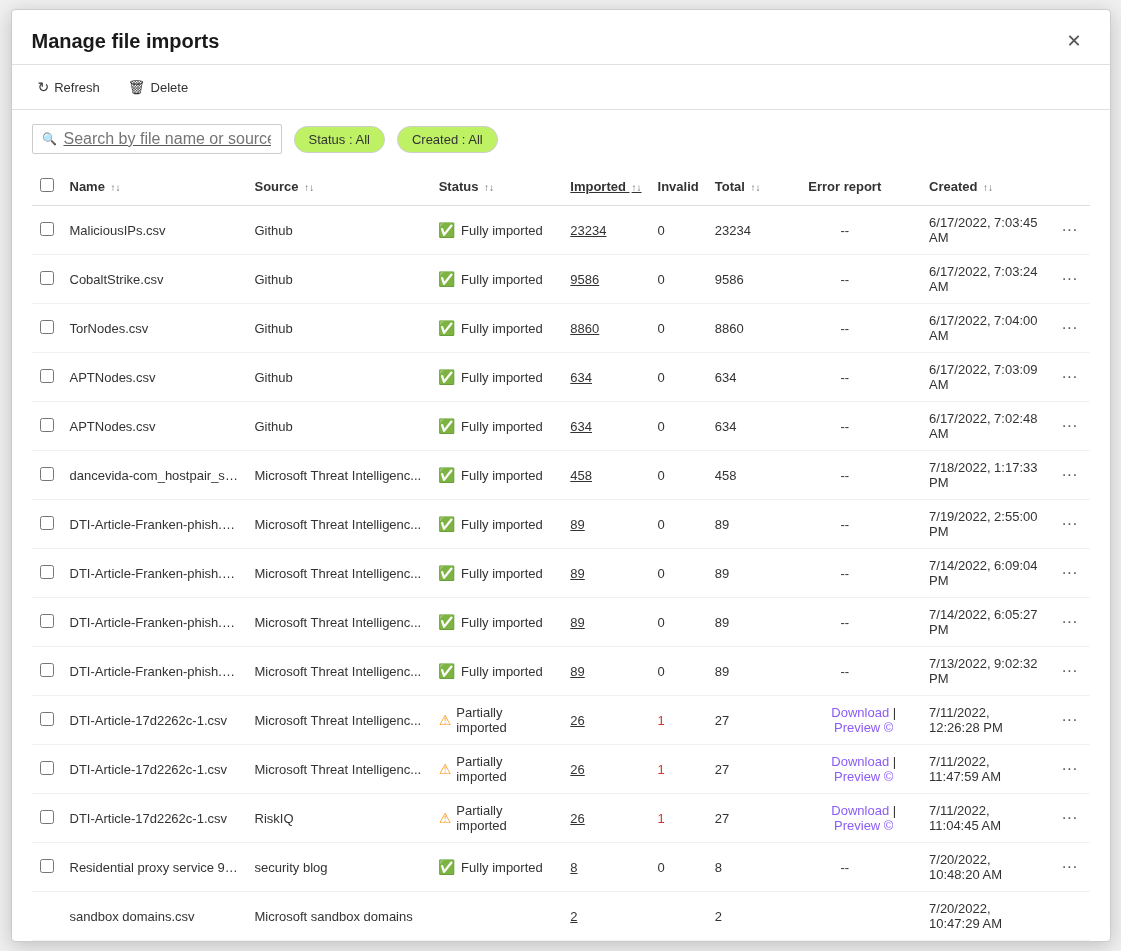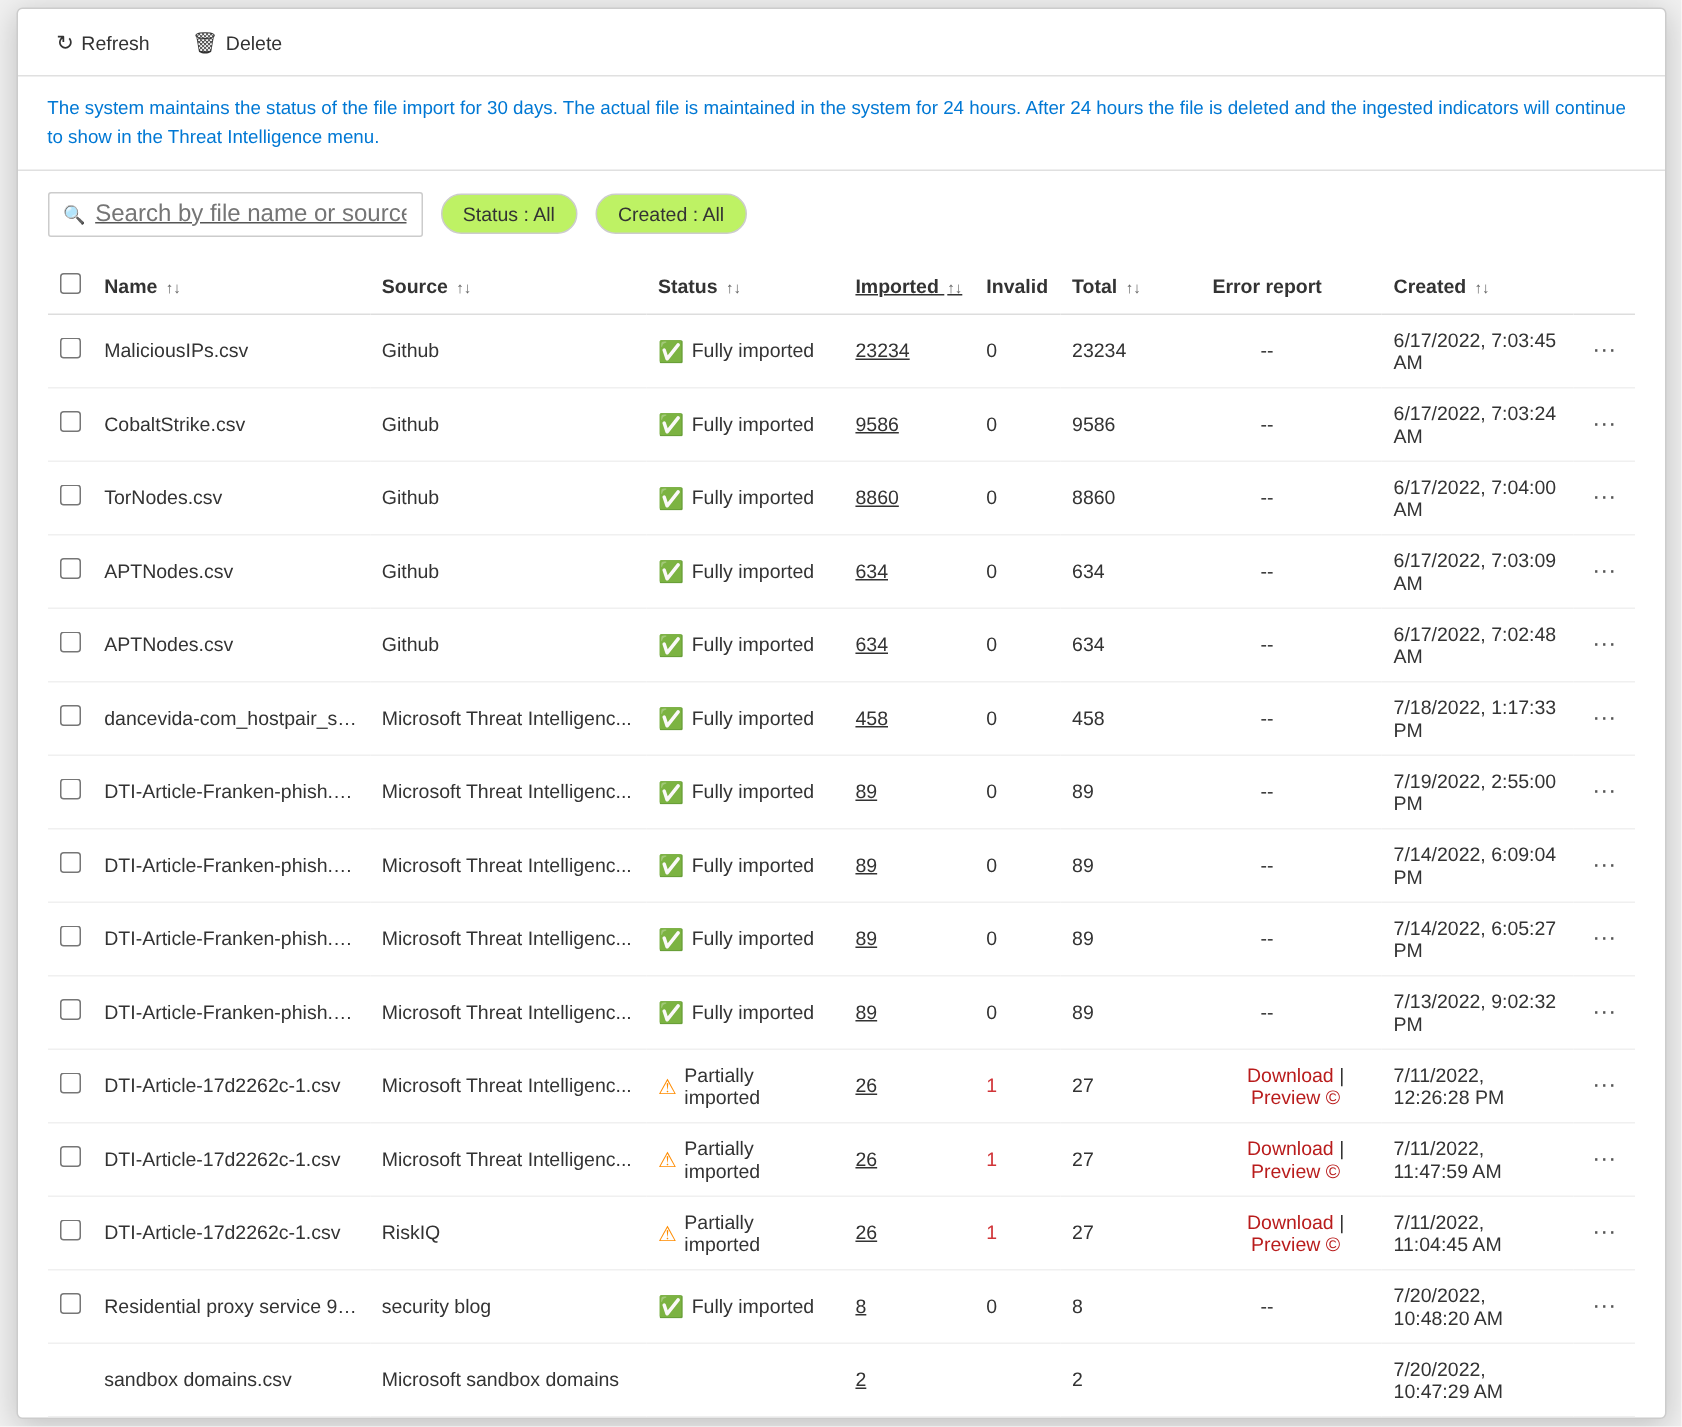--- a/index.html
+++ b/index.html
@@ -140,51 +140,54 @@
     .created-col { width: 155px; margin-left: 44px; }
     .actions-col { width: 40px; }
     .status-badge {
       display: flex;
       align-items: center;
       gap: 5px;
     }
     .status-icon-green { color: #107c10; font-size: 14px; }
     .status-icon-warn { color: #ff8c00; font-size: 14px; }
     .invalid-num { color: #d13438; }
-    .error-link { color: #b91c1c; text-decoration: none; cursor: pointer; padding-left: 38px; }
+    .error-link { color: #8b5cf6; text-decoration: none; cursor: pointer; padding-left: 38px; }
     .more-btn {
       background: none;
       border: none;
       cursor: pointer;
       color: #555;
       font-size: 16px;
       padding: 2px 4px;
       border-radius: 2px;
     }
     input[type="checkbox"] { cursor: pointer; width: 14px; height: 14px; }
     .scrollbar-spacer { width: 8px; }
   </style>
 </head>
 <body>
 
 <div class="dialog">
 
+  <div class="dialog-header">
+    <span class="dialog-title">Manage file imports</span>
+    <button class="close-btn">✕</button>
+  </div>
 
   <div class="toolbar">
     <button class="toolbar-btn">
       <span class="icon">↻</span>
       <span>Refresh</span>
     </button>
     <button class="toolbar-btn">
       <span class="icon">🗑</span>
       <span>Delete</span>
     </button>
   </div>
 
-  <div class="info-bar">The system maintains the status of the file import for 30 days. The actual file is maintained in the system for 24 hours. After 24 hours the file is deleted and the ingested indicators will continue to show in the Threat Intelligence menu.</div>
 
   <div class="filters">
     <div class="search-box">
       <span class="search-icon">🔍</span>
       <input type="text" placeholder="Search by file name or source" style="">
     </div>
     <button class="filter-btn">Status : All</button>
     <button class="filter-btn">Created : All</button>
   </div>
 

